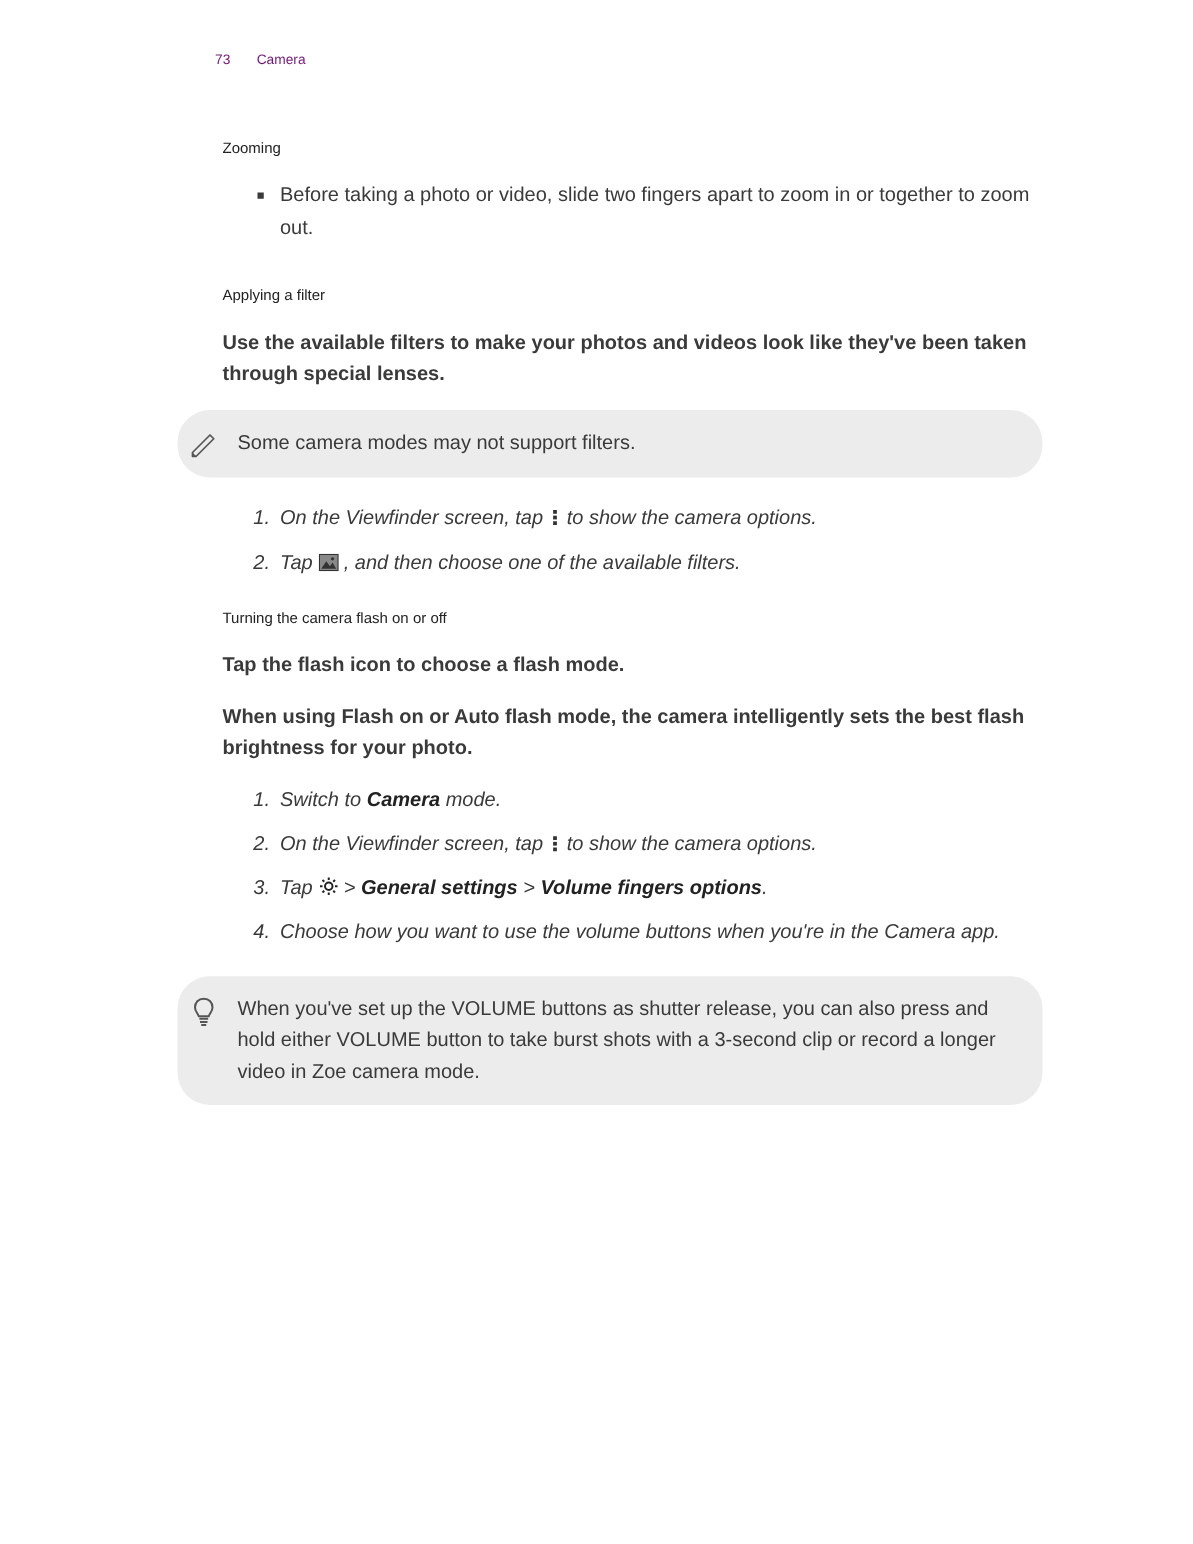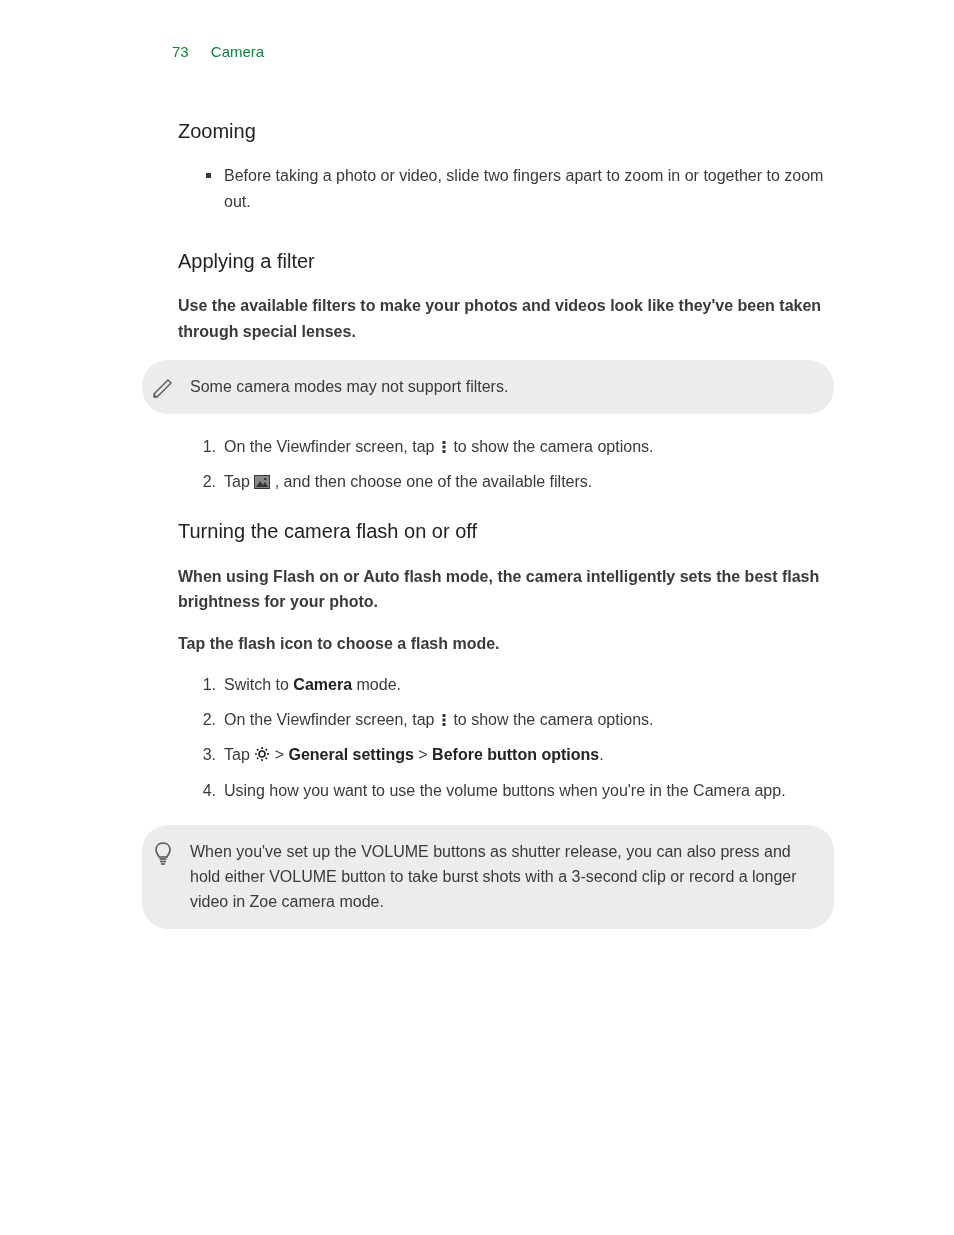--- a/index.html
+++ b/index.html
@@ -10,34 +10,34 @@
     font-size: 16px;
     line-height: 1.58;
     color: #3a3a3a;
     background: #fff;
     width: 954px;
   }
   .page {
     padding: 40px 120px 40px 142px;
   }
   .page-header {
-    font-size: 15px;
-    color: #15803d;
+    font-size: 11px;
+    color: #701a75;
     margin-bottom: 52px;
     margin-left: 30px;
   }
   .page-header .pn { margin-right: 18px; }
   .content {
     margin-left: 36px;
   }
   .section-title {
     font-weight: 500;
     color: #222;
     margin: 0 0 16px 0;
-    font-size: 20px;
+    font-size: 12px;
   }
   ul.bullets {
     list-style: none;
     padding: 0;
     margin: 0 0 32px 0;
   }
   ul.bullets li {
     position: relative;
     padding-left: 46px;
     margin-bottom: 10px;
@@ -79,20 +79,21 @@
     list-style: none;
     counter-reset: step;
     padding: 0;
     margin: 0 0 22px 0;
   }
   ol.steps li {
     counter-increment: step;
     position: relative;
     padding-left: 46px;
     margin-bottom: 10px;
+    font-style: italic;
   }
   ol.steps li::before {
     content: counter(step) ".";
     position: absolute;
     left: 18px;
     top: 0;
     width: 20px;
     text-align: right;
   }
   .inline-icon {
@@ -143,22 +144,22 @@
       <li>
         <span>Tap </span><span class="inline-icon"><svg width="16" height="14" viewBox="0 0 16 14">
               <rect x="0.5" y="0.5" width="15" height="13" fill="#888" stroke="#333" stroke-width="1"></rect>
               <polygon points="2,12 6,6 9,10 11,7 14,12" fill="#333"></polygon>
               <circle cx="11" cy="4" r="1.3" fill="#333"></circle>
             </svg></span><span> , and then choose one of the available filters.</span>
       </li>
     </ol>
 
     <div class="section-title">Turning the camera flash on or off</div>
+    <p class="body">Tap the flash icon to choose a flash mode.</p>
     <p class="body">When using Flash on or Auto flash mode, the camera intelligently sets the best flash brightness for your photo.</p>
-    <p class="body">Tap the flash icon to choose a flash mode.</p>
 
 
     <ol class="steps">
       <li>
         <span>Switch to </span><span class="bold">Camera</span><span> mode.</span>
       </li>
       <li>
         <span>On the Viewfinder screen, tap </span><span class="inline-icon"><svg width="10" height="14" viewBox="0 0 10 14">
               <rect x="3.5" y="1" width="3" height="3" fill="#333"></rect>
               <rect x="3.5" y="5.5" width="3" height="3" fill="#333"></rect>
@@ -171,23 +172,23 @@
               <g stroke="#222" stroke-width="1.6">
                 <line x1="8" y1="1" x2="8" y2="3"></line>
                 <line x1="8" y1="13" x2="8" y2="15"></line>
                 <line x1="1" y1="8" x2="3" y2="8"></line>
                 <line x1="13" y1="8" x2="15" y2="8"></line>
                 <line x1="3" y1="3" x2="4.4" y2="4.4"></line>
                 <line x1="11.6" y1="11.6" x2="13" y2="13"></line>
                 <line x1="3" y1="13" x2="4.4" y2="11.6"></line>
                 <line x1="11.6" y1="4.4" x2="13" y2="3"></line>
               </g>
-            </svg></span><span> &gt; </span><span class="bold">General settings</span><span> &gt; </span><span class="bold">Before button options</span><span>.</span>
-      </li>
-      <li>Using how you want to use the volume buttons when you're in the Camera app.</li>
+            </svg></span><span> &gt; </span><span class="bold">General settings</span><span> &gt; </span><span class="bold">Volume fingers options</span><span>.</span>
+      </li>
+      <li>Choose how you want to use the volume buttons when you're in the Camera app.</li>
     </ol>
 
     <div class="note-box">
       <div class="note-icon">
         <svg width="22" height="26" viewBox="0 0 22 26">
           <path d="M11 2 C6.6 2 4 5 4 9 C4 12 6 13.2 7 16 L15 16 C16 13.2 18 12 18 9 C18 5 15.4 2 11 2 Z" fill="none" stroke="#555" stroke-width="1.6"></path>
           <line x1="7.5" y1="18" x2="14.5" y2="18" stroke="#555" stroke-width="1.6"></line>
           <line x1="8" y1="20.5" x2="14" y2="20.5" stroke="#555" stroke-width="1.6"></line>
           <line x1="9" y1="23" x2="13" y2="23" stroke="#555" stroke-width="1.6"></line>
         </svg>

